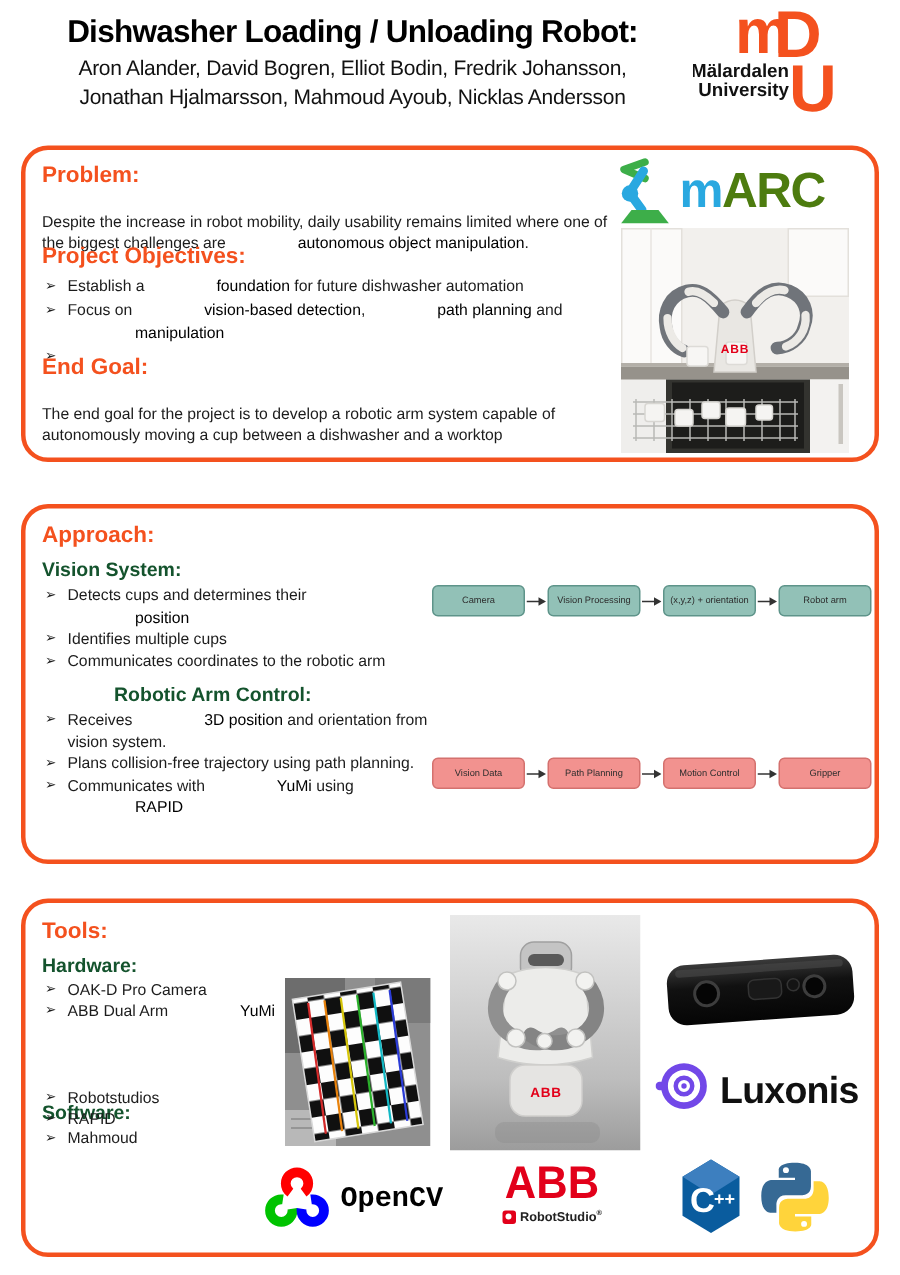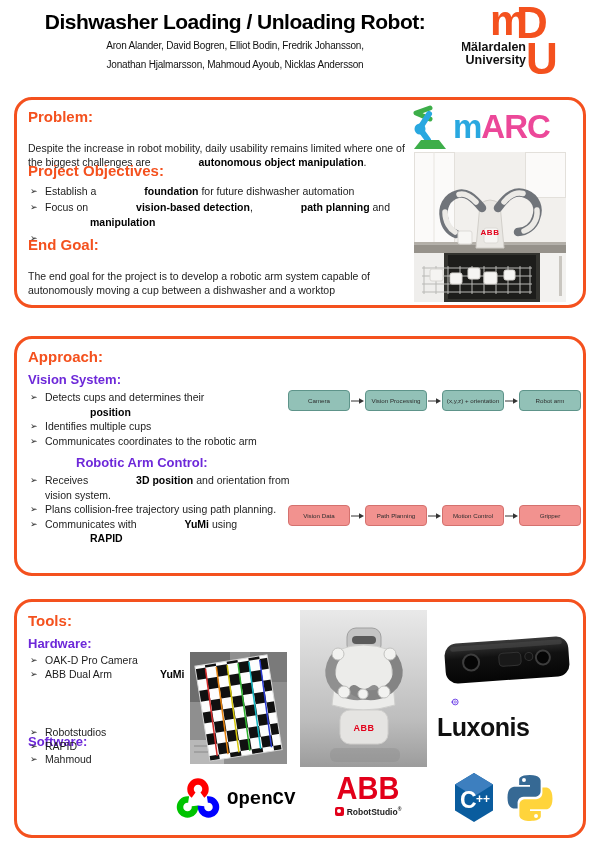--- a/index.html
+++ b/index.html
@@ -8,57 +8,57 @@
     --teal:#92C1B7; --teal-br:#5E948A;
     --pink:#F2928F; --pink-br:#D4716E;
     --ink:#1c1c1c;
   }
   *{box-sizing:border-box;}
   html,body{margin:0;padding:0;}
   body{width:600px;height:850px;background:#ffffff;font-family:"Liberation Sans",sans-serif;color:var(--ink);position:relative;overflow:hidden;}
 
   
   .title{position:absolute;left:5px;top:10px;width:460px;text-align:center;font-size:21px;font-weight:bold;letter-spacing:-0.5px;color:#000;}
-  .authors{position:absolute;left:5px;top:36px;width:460px;text-align:center;font-size:10px;line-height:19px;letter-spacing:-0.2px;color:#111;}
+  .authors{position:absolute;left:5px;top:36px;width:460px;text-align:center;font-size:14px;line-height:19px;letter-spacing:-0.2px;color:#111;}
   .mdu{position:absolute;left:462px;top:2px;width:126px;height:80px;}
   .mdu svg text.brand{font-family:"Liberation Sans",sans-serif;font-weight:900;}
 
   
   .card{position:absolute;background:#fff;border:3px solid var(--orange);border-radius:18px;}
   #card1{left:14px;top:97px;width:572px;height:211px;}
   #card2{left:14px;top:336px;width:572px;height:240px;}
   #card3{left:14px;top:599px;width:572px;height:239px;}
 
   h2.sec{position:absolute;margin:0;font-size:15px;font-weight:bold;color:var(--orange);}
-  h3.sub{position:absolute;margin:0;font-size:13px;font-weight:bold;color:#6d28d9;}
+  h3.sub{position:absolute;margin:0;font-size:13px;font-weight:bold;color:#14532d;}
   .ptext{position:absolute;font-size:10.5px;line-height:14.5px;color:var(--ink);}
-  .ptext b,.btxt b{font-weight:bold;color:#000;padding-left:45px;}
+  .ptext b,.btxt b{font-weight:normal;color:#000;padding-left:45px;}
 
   .bullets{position:absolute;font-size:10.5px;color:var(--ink);}
   .bullet{display:flex;align-items:flex-start;}
   .lh15 .bullet{line-height:15.5px;}
   .lh14 .bullet{line-height:14.5px;}
   .lh13 .bullet{line-height:13.5px;}
   .glyph{width:17px;flex:0 0 17px;font-size:9px;padding-left:2px;font-family:"DejaVu Sans",sans-serif;}
 
   
   .flow{position:absolute;display:flex;align-items:center;}
   .flow-box{width:62px;height:21px;border-radius:4px;display:flex;align-items:center;justify-content:center;font-size:6.2px;white-space:nowrap;color:#2d2d2d;}
   .flow.teal .flow-box{background:var(--teal);border:1px solid var(--teal-br);}
   .flow.pink .flow-box{background:var(--pink);border:1px solid var(--pink-br);}
   .flow-arrow{display:flex;margin:0 1px;}
 
   
   .marc{position:absolute;display:flex;align-items:center;}
   .marc-text{font-weight:bold;font-size:33px;letter-spacing:-1px;line-height:46px;}
   .marc-m{color:#29A8E0;}
-  .marc-arc{color:#ec4899;}
-
-  
-  .luxonis{position:absolute;display:flex;align-items:flex-start;gap:7px;flex-direction:column;}
+  .marc-arc{color:#4d7c0f;}
+
+  
+  .luxonis{position:absolute;display:flex;align-items:flex-end;gap:7px;}
   .luxonis-text{font-size:25px;font-weight:bold;color:#101010;letter-spacing:-0.5px;}
 
   
   .opencv{position:absolute;display:flex;align-items:center;gap:6px;}
   .opencv-text{font-size:19px;font-weight:bold;color:#000;}
 
   
   .abblogo{position:absolute;text-align:center;}
   .abb-letters{font-size:29px;font-weight:900;color:#E2001A;letter-spacing:0px;transform:scaleY(1.05);line-height:30px;}
   .abb-sub{display:flex;align-items:center;justify-content:center;gap:3px;margin-top:2px;}

